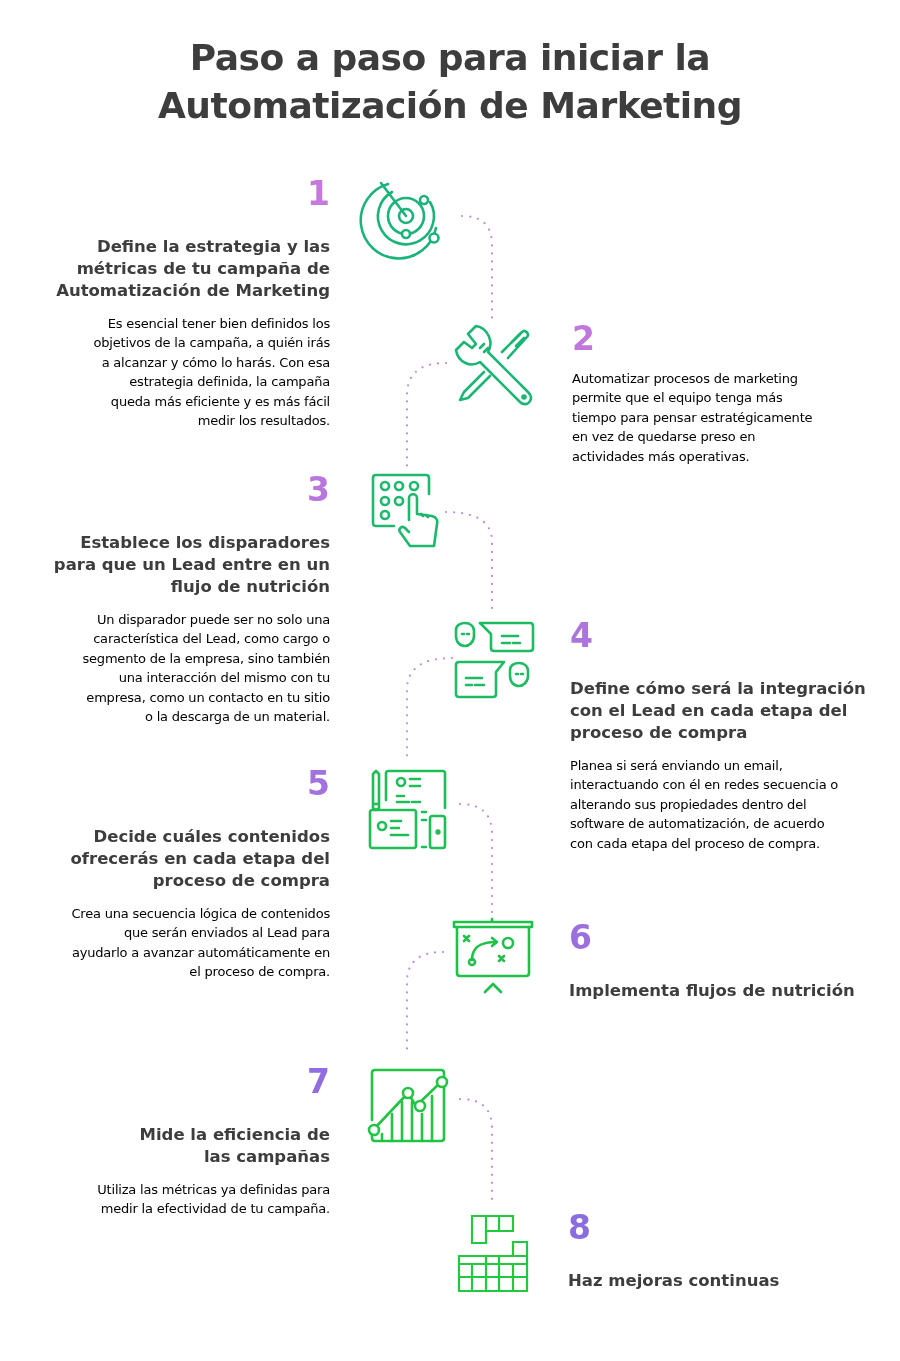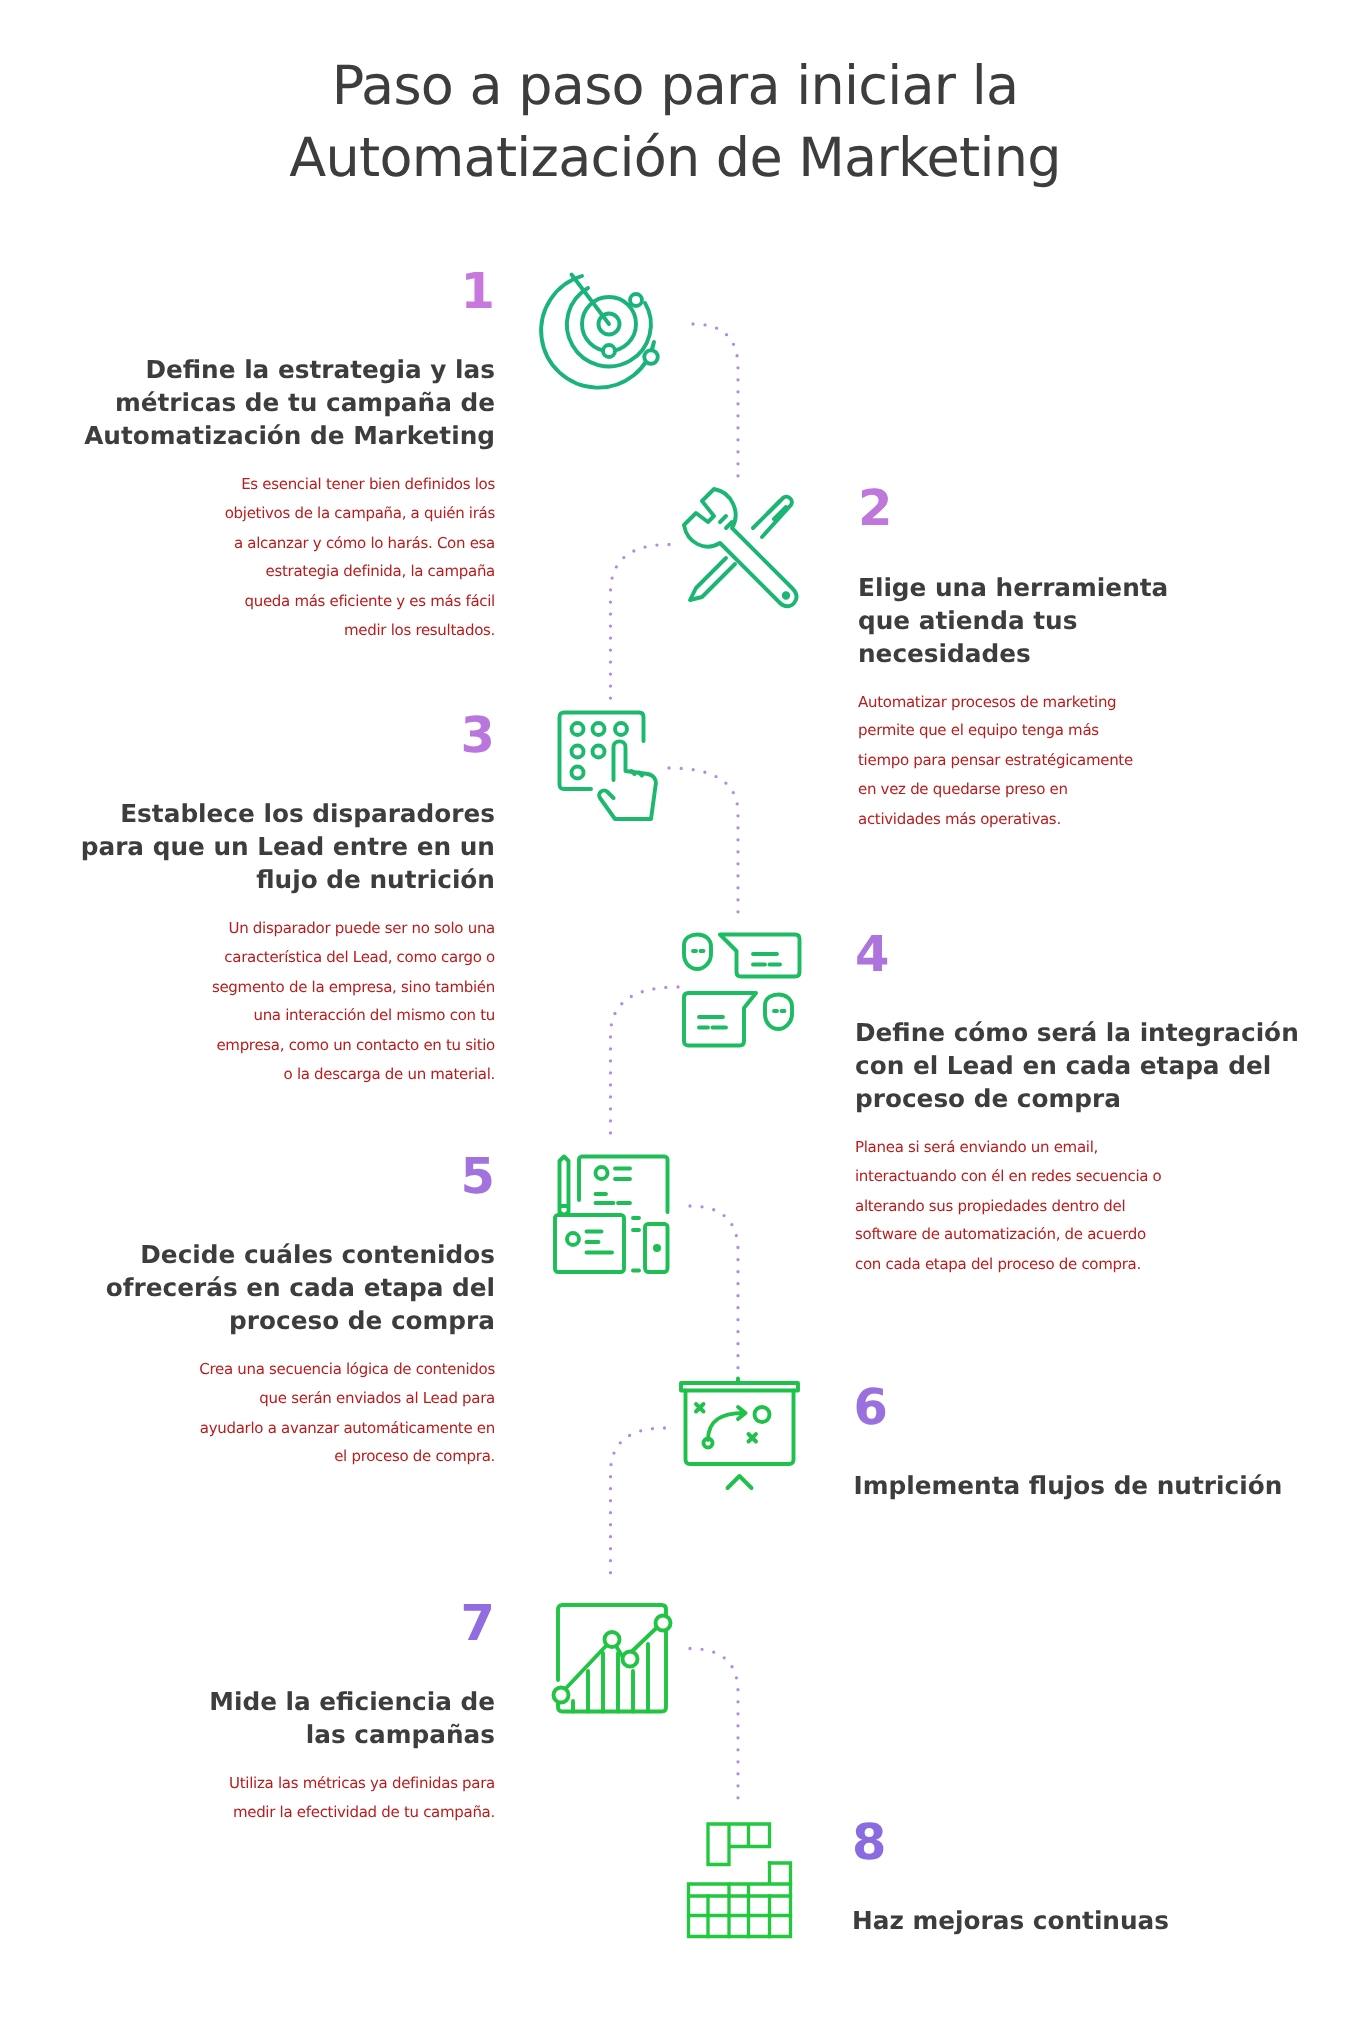--- a/index.html
+++ b/index.html
@@ -1,37 +1,37 @@
 <!DOCTYPE html>
 <html><head>
 <meta charset="utf-8">
 <style>
   * { box-sizing: border-box; margin: 0; padding: 0; }
   html, body { width: 900px; height: 1361px; background: #ffffff; overflow: hidden; }
   body { position: relative; font-family: "Liberation Sans", "DejaVu Sans", sans-serif; color: #3d3d3d; }
   .title {
     position: absolute; left: 0; top: 34px; width: 900px; text-align: center;
-    font-family: "DejaVu Sans", sans-serif; font-weight: normal; font-size: 36px; line-height: 48px;
+    font-family: "DejaVu Sans", sans-serif; font-weight: bold; font-size: 36px; line-height: 48px;
     color: #3d3d3d; letter-spacing: -0.5px;
   }
   .title span { display: block; }
   .step { position: absolute; }
   .step.left { text-align: right; }
   .step.right { text-align: left; }
   .num {
     font-family: "DejaVu Sans", sans-serif; font-weight: bold; font-size: 33px; line-height: 36px;
     display: block; margin-bottom: 2px;
   }
   .heading {
     font-family: "DejaVu Sans", sans-serif; font-weight: bold; font-size: 16.5px; line-height: 22px;
     color: #3d3d3d; white-space: pre-line; display: block; margin-top: 24px;
   }
   .body {
-    font-family: "DejaVu Sans", sans-serif; font-size: 10px; line-height: 19.4px;
-    color: #b91c1c; white-space: pre-line; display: block; margin-top: 12px; letter-spacing: -0.2px;
+    font-family: "DejaVu Sans", sans-serif; font-size: 13px; line-height: 19.4px;
+    color: #000000; white-space: pre-line; display: block; margin-top: 12px; letter-spacing: -0.2px;
   }
   .icon { position: absolute; }
   .icon svg { display: block; overflow: visible; }
   .dots { position: absolute; left: 0; top: 0; width: 900px; height: 1361px; pointer-events: none; }
 </style>
 </head>
 <body>
 
 <h1 class="title">
   <span>Paso a paso para iniciar la</span>
@@ -70,23 +70,20 @@
     <circle cx="40" cy="40" r="7"></circle>
     <path d="M15 7 L40 40"></path>
     <circle cx="58" cy="24" r="4" fill="#fff"></circle>
     <circle cx="40" cy="58" r="4" fill="#fff"></circle>
     <circle cx="68" cy="62" r="4.5" fill="#fff"></circle>
   </svg>
 </div>
 
 <div class="step right" style="left:572px; top:321px; width:300px;">
   <span class="num" style="color:#c077dc">2</span>
-  <span class="heading">Elige una herramienta
-que atienda tus
-necesidades</span>
   <span class="body">Automatizar procesos de marketing
 permite que el equipo tenga más
 tiempo para pensar estratégicamente
 en vez de quedarse preso en
 actividades más operativas.</span>
 </div>
 <div class="icon" style="left:450px; top:322px;">
   <svg width="84" height="84" viewBox="0 0 84 84" fill="none" stroke="#1bb574" stroke-width="2.6" stroke-linecap="round" stroke-linejoin="round">
     <path d="M14 20 L6 28 C8 40 20 46 30 40 L70 80 C73 83 78 83 80 79 C82 76 81 73 78 70 L38 30 C44 20 38 6 26 4 L18 12 L26 22 L22 26 Z"></path>
     <circle cx="74" cy="75" r="1.5" fill="#1bb574"></circle>

